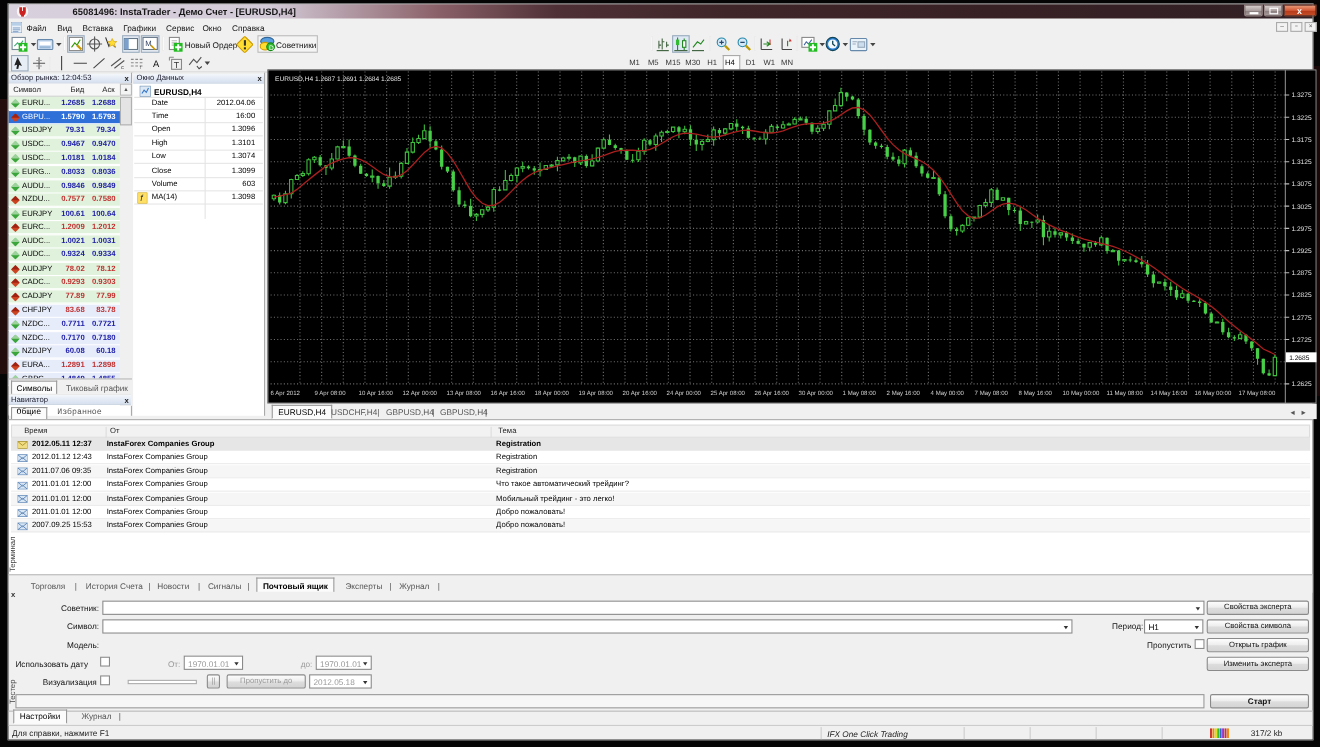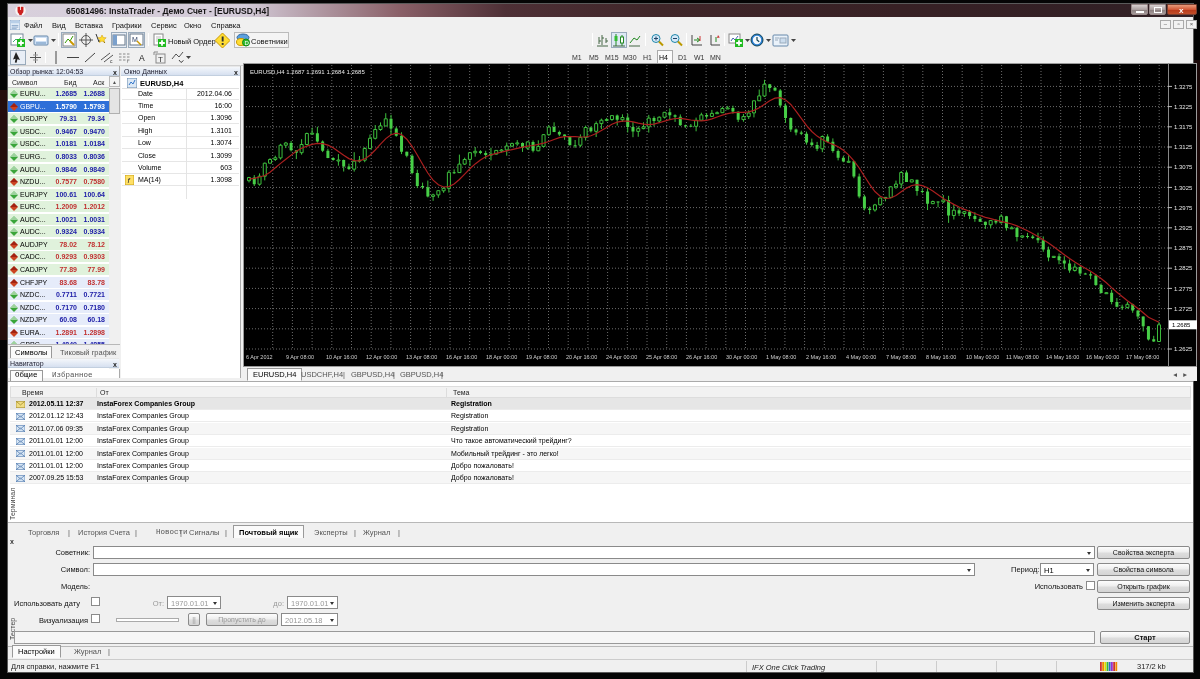--- a/index.html
+++ b/index.html
@@ -645,21 +645,21 @@
         </svg>
         <span class="abs" style="left:19px;">2007.09.25 15:53</span>
         <span class="abs" style="left:87px;">InstaForex Companies Group</span>
         <span class="abs" style="left:441px;">Добро пожаловать!</span>
       </div>
 <div class="tabbar" style="left:0;top:140px;width:1185px;height:17px;">
         <span class="tab" style="left:20px;top:5px;">Торговля</span>
         <span class="tab" style="left:60px;top:5px;">|</span>
         <span class="tab" style="left:70px;top:5px;">История Счета</span>
         <span class="tab" style="left:127px;top:5px;">|</span>
-        <span class="tab" style="left:148px;top:5px;font-family:Liberation Mono, monospace;">Новости</span>
+        <span class="tab" style="left:135px;top:5px;">Новости</span>
         <span class="tab" style="left:172px;top:5px;">|</span>
         <span class="tab" style="left:181px;top:5px;">Сигналы</span>
         <span class="tab" style="left:217px;top:5px;">|</span>
         <span class="tab tabact" style="left:225px;top:2px;font-weight:bold;padding:2px 5px;">Почтовый ящик</span>
         <span class="tab" style="left:306px;top:5px;">Эксперты</span>
         <span class="tab" style="left:346px;top:5px;">|</span>
         <span class="tab" style="left:355px;top:5px;">Журнал</span>
         <span class="tab" style="left:390px;top:5px;">|</span>
       </div>
 </div>
@@ -668,21 +668,21 @@
 <span class="vlab" style="left:1px;top:102px;">Тестер</span>
 <span class="tstlabel" style="left:20px;top:10px;width:62px;">Советник:</span>
       <div class="combo" style="left:85px;top:8px;width:1002px;"></div>
 <div class="btn97" style="left:1089px;top:8px;width:93px;line-height:11px;">Свойства эксперта</div>
 <span class="tstlabel" style="left:20px;top:27px;width:62px;">Символ:</span>
       <div class="combo" style="left:85px;top:25px;width:882px;"></div>
 <span class="tstlabel" style="left:1003px;top:27px;width:28px;">Период:</span>
       <div class="combo" style="left:1032px;top:25px;width:54px;padding:2px 0 0 3px;">H1</div>
 <div class="btn97" style="left:1089px;top:25px;width:93px;line-height:11px;">Свойства символа</div>
 <span class="tstlabel" style="left:20px;top:44px;width:62px;">Модель:</span>
-<span class="tstlabel" style="left:1023px;top:44px;width:52px;">Использовать</span>
+<span class="tstlabel" style="left:1023px;top:44px;width:52px;">Пропустить</span>
       <div class="chk" style="left:1078px;top:43px;"></div>
 <div class="btn97" style="left:1089px;top:42px;width:93px;line-height:11px;">Открыть график</div>
 <span class="tstlabel" style="left:6px;top:61px;width:66px;">Использовать дату</span>
       <div class="chk" style="left:83px;top:59px;"></div>
 <span class="tstlabel" style="left:138px;top:61px;width:18px;color:#999;">От:</span>
       <div class="combo" style="left:159px;top:58px;width:54px;color:#999;padding:2px 0 0 3px;">1970.01.01</div>
 <span class="tstlabel" style="left:258px;top:61px;width:18px;color:#999;">до:</span>
       <div class="combo" style="left:279px;top:58px;width:51px;color:#999;padding:2px 0 0 3px;">1970.01.01</div>
 <div class="btn97" style="left:1089px;top:59px;width:93px;line-height:11px;">Изменить эксперта</div>
 <span class="tstlabel" style="left:20px;top:78px;width:60px;">Визуализация</span>

